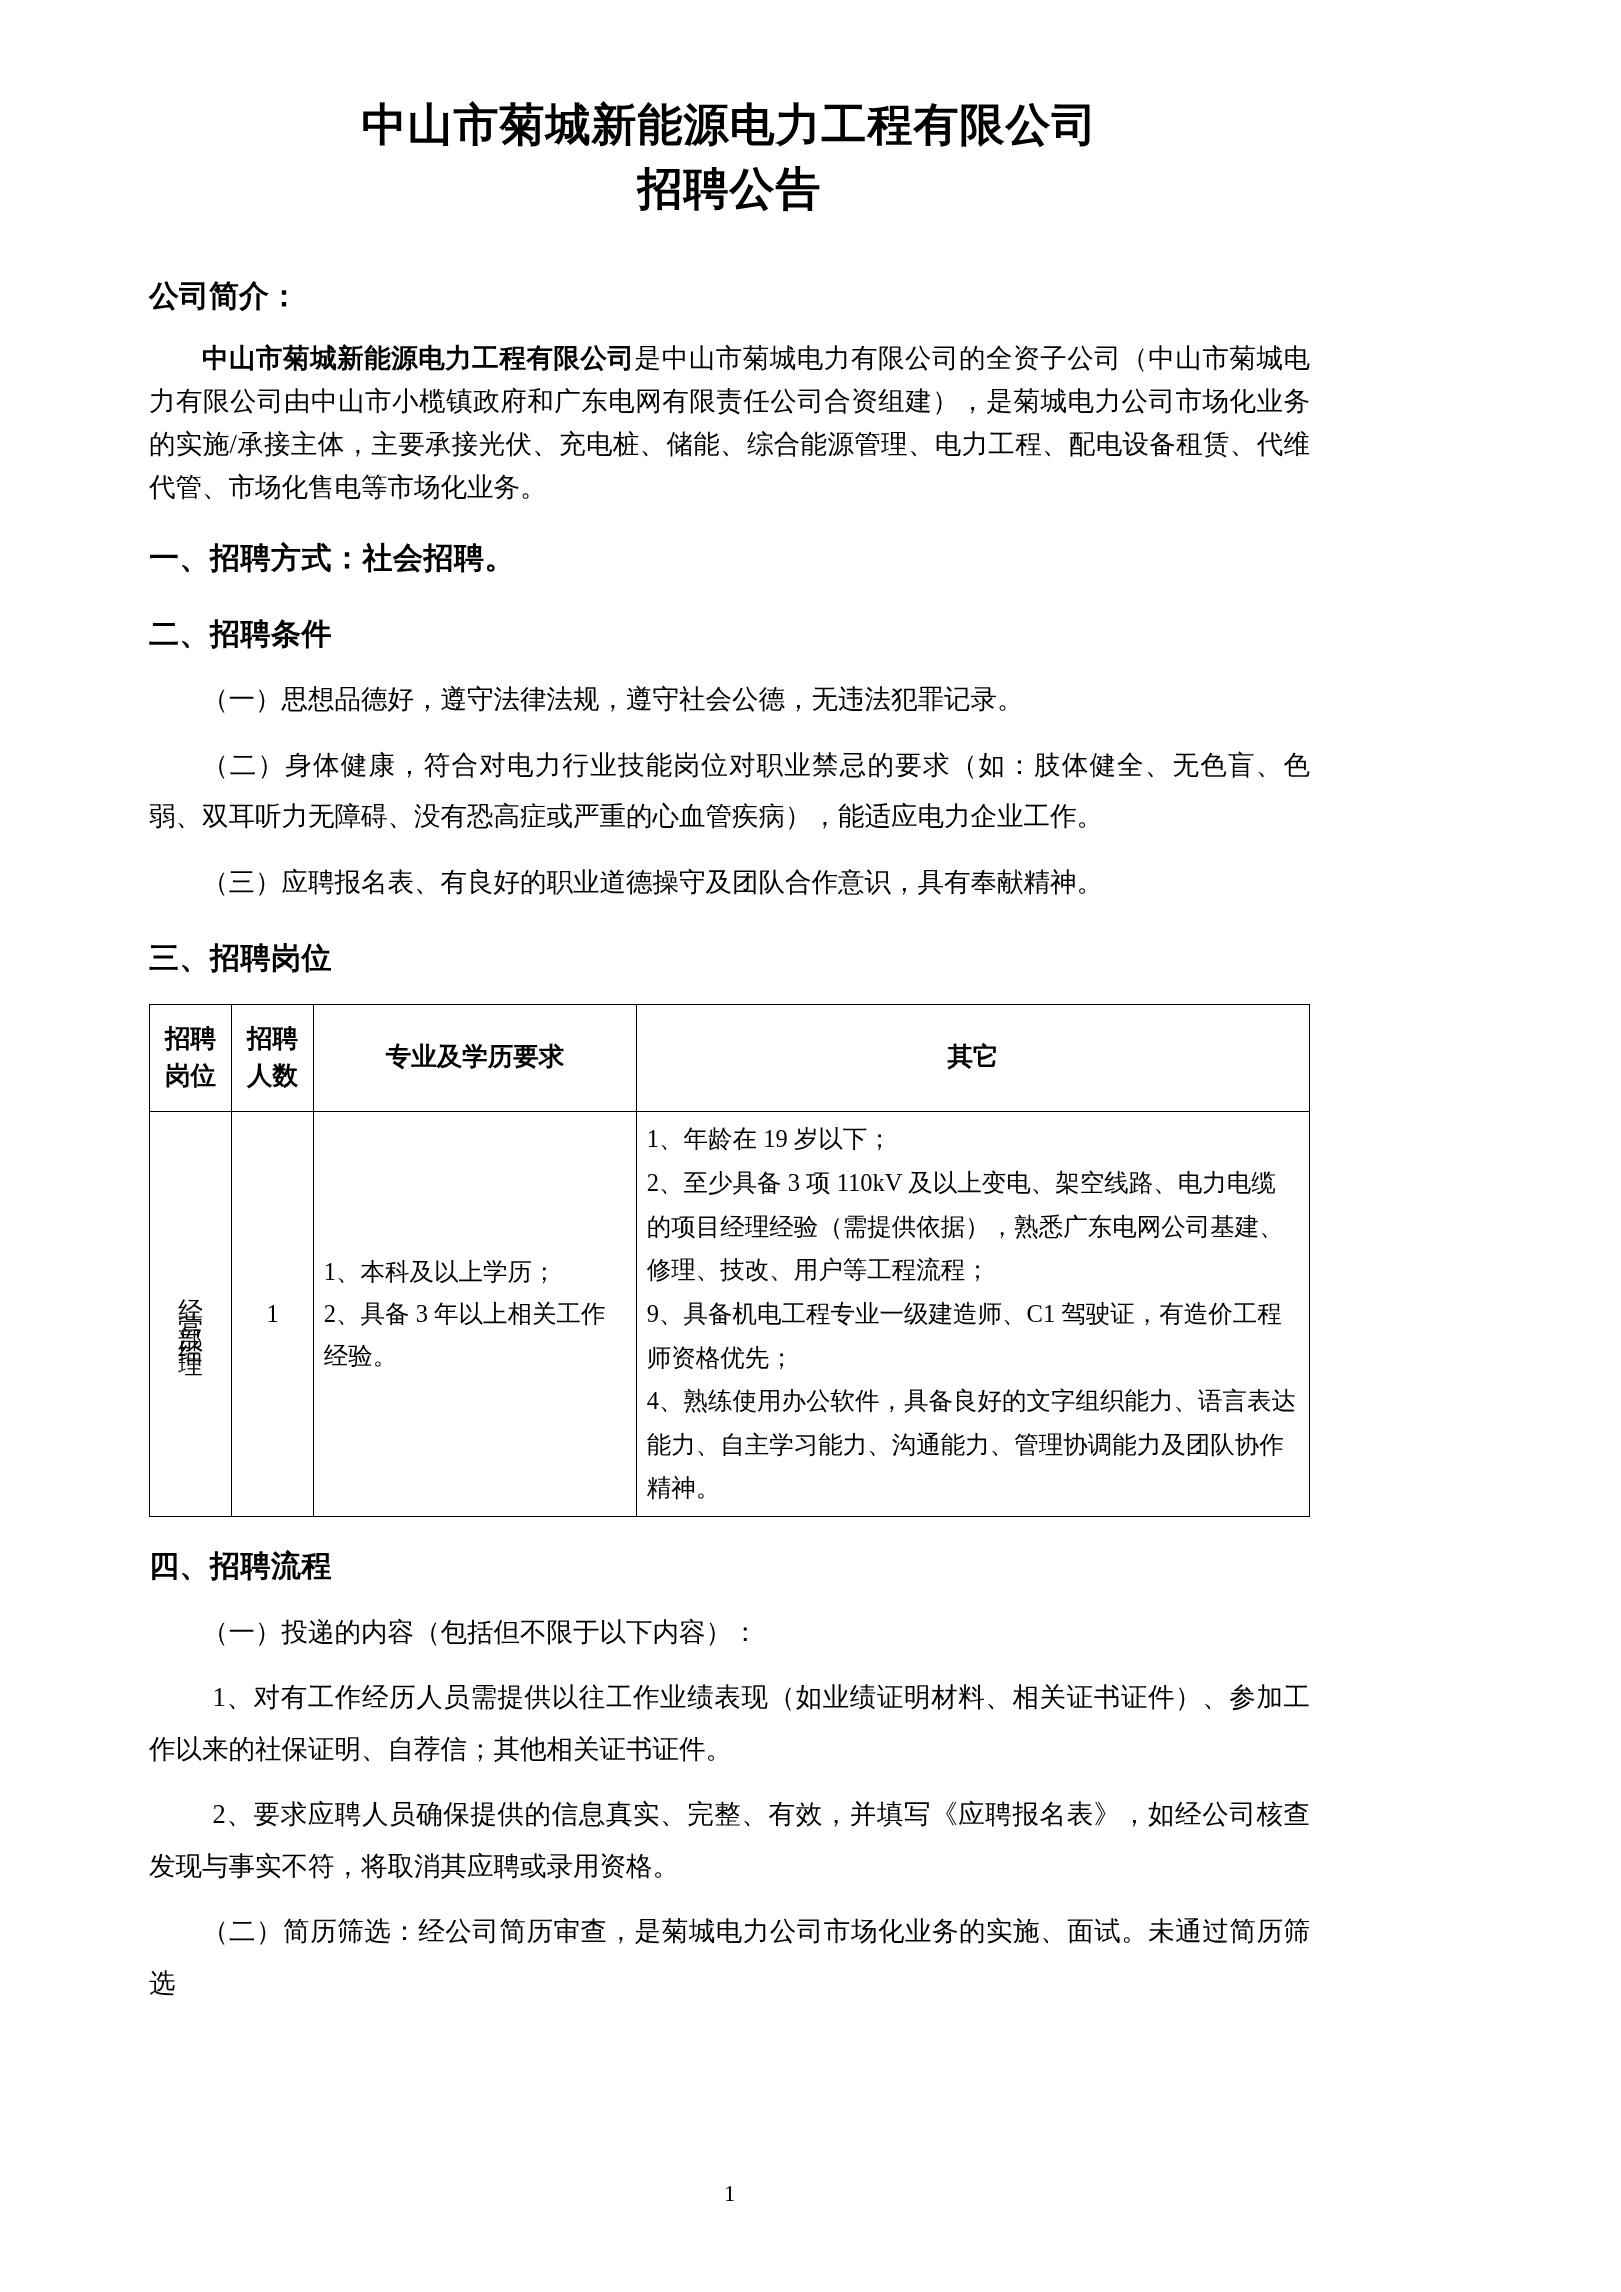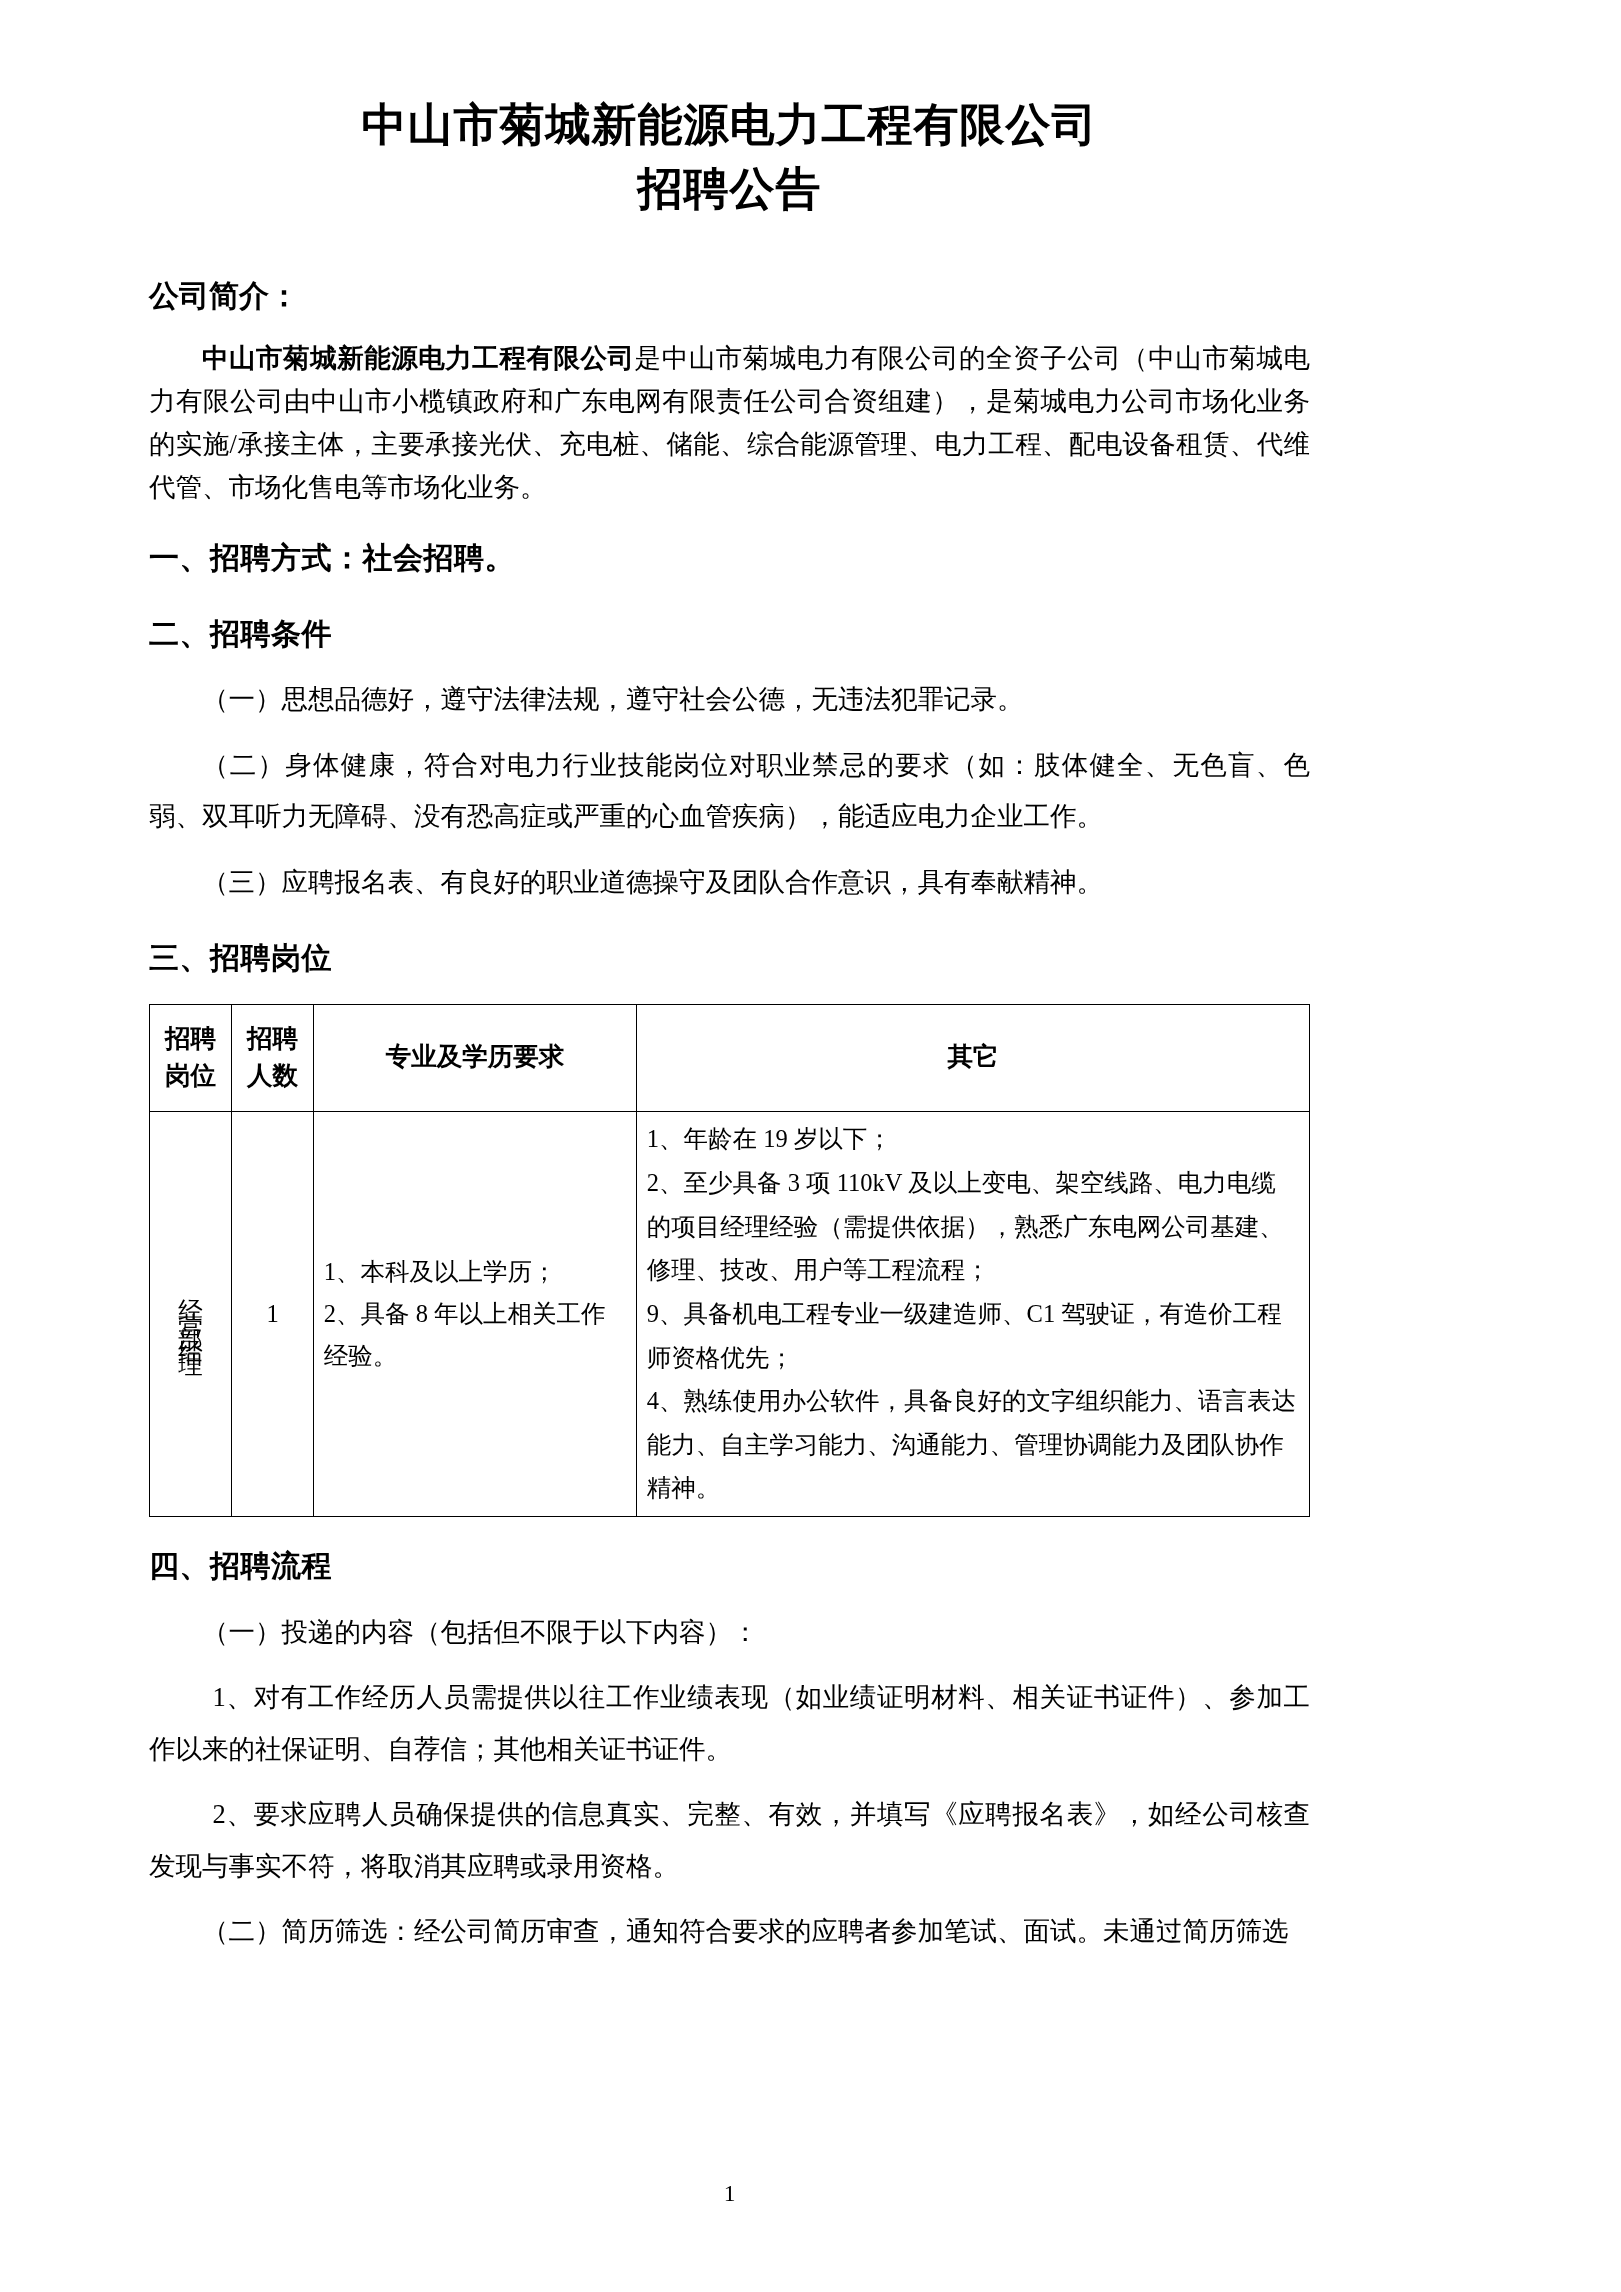--- a/index.html
+++ b/index.html
@@ -165,35 +165,35 @@
         <th>专业及学历要求</th>
         <th>其它</th>
       </tr>
     </thead>
     <tbody>
       <tr>
         <td class="vertical-name">经营部经理</td>
         <td class="count">1</td>
         <td class="reqs">
             <div>1、本科及以上学历；</div>
-            <div>2、具备 8 年以上相关工作经验。</div>
+            <div>2、具备 3 年以上相关工作经验。</div>
           </td>
         <td class="other">
             <div>1、年龄在 19 岁以下；</div>
             <div>2、至少具备 3 项 110kV 及以上变电、架空线路、电力电缆的项目经理经验（需提供依据），熟悉广东电网公司基建、修理、技改、用户等工程流程；</div>
             <div>9、具备机电工程专业一级建造师、C1 驾驶证，有造价工程师资格优先；</div>
             <div>4、熟练使用办公软件，具备良好的文字组织能力、语言表达能力、自主学习能力、沟通能力、管理协调能力及团队协作精神。</div>
           </td>
       </tr>
     </tbody>
   </table>
 
   <div class="h-section">四、招聘流程</div>
 
   <p class="list-item">（一）投递的内容（包括但不限于以下内容）：</p>
   <p class="list-item sub">1、对有工作经历人员需提供以往工作业绩表现（如业绩证明材料、相关证书证件）、参加工作以来的社保证明、自荐信；其他相关证书证件。</p>
   <p class="list-item sub">2、要求应聘人员确保提供的信息真实、完整、有效，并填写《应聘报名表》，如经公司核查发现与事实不符，将取消其应聘或录用资格。</p>
-  <p class="list-item">（二）简历筛选：经公司简历审查，通知符合要求的应聘者参加笔试、面试。未通过简历筛选</p>
+  <p class="list-item">（二）简历筛选：经公司简历审查，是菊城电力公司市场化业务的实施、面试。未通过简历筛选</p>
 
   <div class="page-number">1</div>
 
 </div>
 
 
 </body></html>

